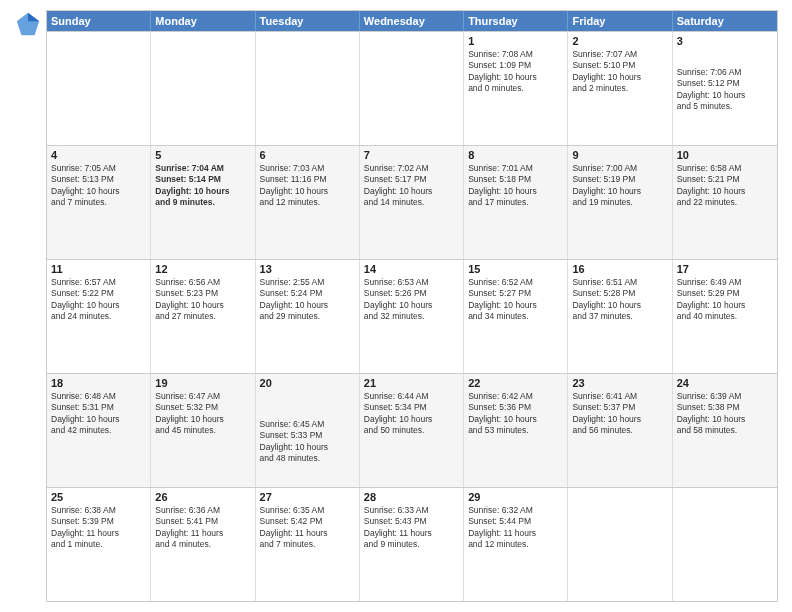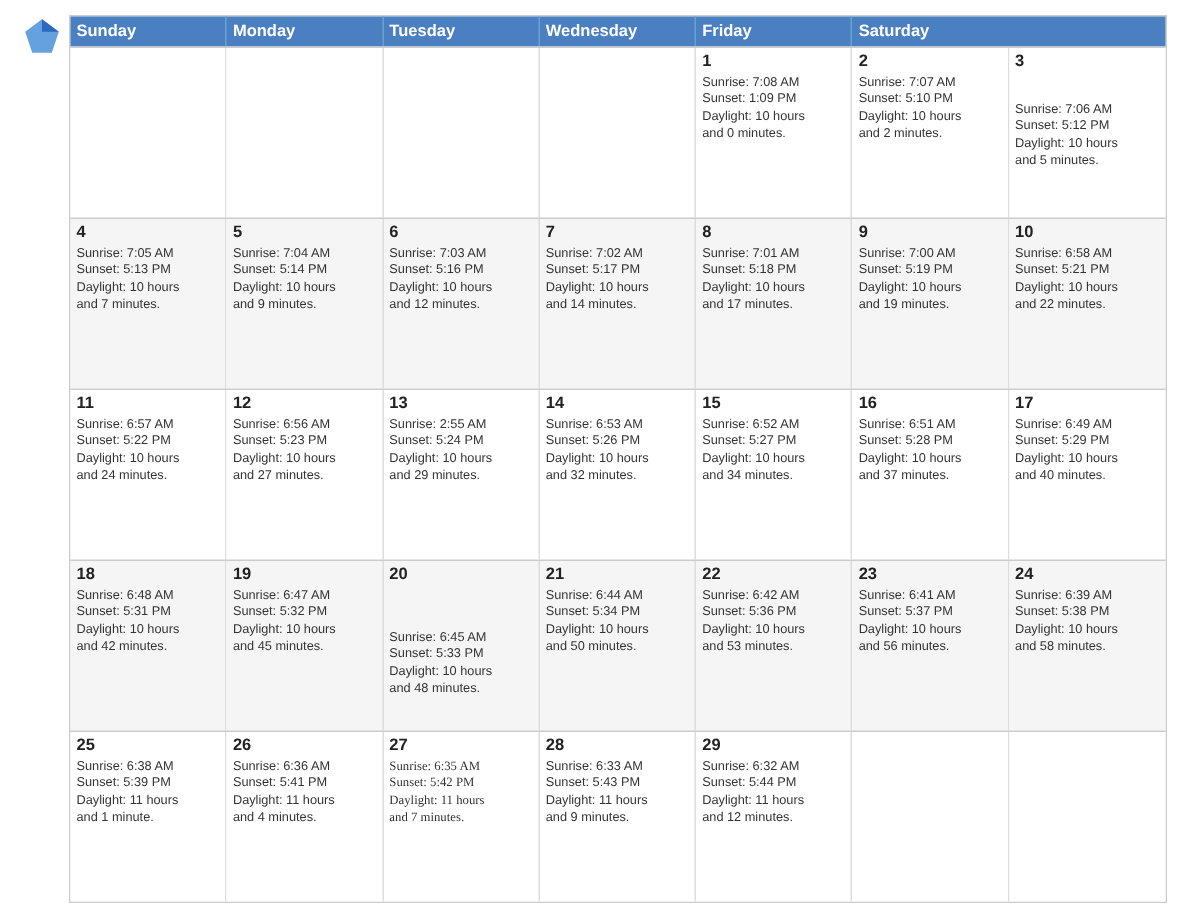--- a/index.html
+++ b/index.html
@@ -139,20 +139,21 @@
       <h2></h2>
     </div>
   </div>
 
   <div class="calendar">
     <div class="cal-header">
     <div class="cal-header-cell">Sunday</div>
         <div class="cal-header-cell">Monday</div>
         <div class="cal-header-cell">Tuesday</div>
         <div class="cal-header-cell">Wednesday</div>
+        <div class="cal-header-cell">Thursday</div>
         <div class="cal-header-cell">Friday</div>
         <div class="cal-header-cell">Saturday</div>
       </div>
     <div class="cal-body">
     <div class="cal-row">
           <div class="cal-cell"></div>
           <div class="cal-cell"></div>
           <div class="cal-cell"></div>
           <div class="cal-cell"></div>
           <div class="cal-cell">
@@ -180,29 +181,29 @@
         <div class="cal-row">
           <div class="cal-cell alt-row">
             <span class="day-num">4</span>
             <div class="cell-text" style="white-space: pre-line;">Sunrise: 7:05 AM
 Sunset: 5:13 PM
 Daylight: 10 hours
 and 7 minutes.</div>
           </div>
           <div class="cal-cell alt-row">
             <span class="day-num">5</span>
-            <div class="cell-text" style="white-space: pre-line;">Sunrise: 7:04 AM
+            <div class="cell-text" style="white-space: pre-line; font-weight: bold;">Sunrise: 7:04 AM
 Sunset: 5:14 PM
 Daylight: 10 hours
 and 9 minutes.</div>
           </div>
           <div class="cal-cell alt-row">
             <span class="day-num">6</span>
             <div class="cell-text" style="white-space: pre-line;">Sunrise: 7:03 AM
-Sunset: 5:16 PM
+Sunset: 11:16 PM
 Daylight: 10 hours
 and 12 minutes.</div>
           </div>
           <div class="cal-cell alt-row">
             <span class="day-num">7</span>
             <div class="cell-text" style="white-space: pre-line;">Sunrise: 7:02 AM
 Sunset: 5:17 PM
 Daylight: 10 hours
 and 14 minutes.</div>
           </div>
@@ -340,21 +341,21 @@
           </div>
           <div class="cal-cell">
             <span class="day-num">26</span>
             <div class="cell-text" style="white-space: pre-line;">Sunrise: 6:36 AM
 Sunset: 5:41 PM
 Daylight: 11 hours
 and 4 minutes.</div>
           </div>
           <div class="cal-cell">
             <span class="day-num">27</span>
-            <div class="cell-text" style="white-space: pre-line; font-family: Liberation Serif, serif;">Sunrise: 6:35 AM
+            <div class="cell-text" style="white-space: pre-line;">Sunrise: 6:35 AM
 Sunset: 5:42 PM
 Daylight: 11 hours
 and 7 minutes.</div>
           </div>
           <div class="cal-cell">
             <span class="day-num">28</span>
             <div class="cell-text" style="white-space: pre-line;">Sunrise: 6:33 AM
 Sunset: 5:43 PM
 Daylight: 11 hours
 and 9 minutes.</div>

